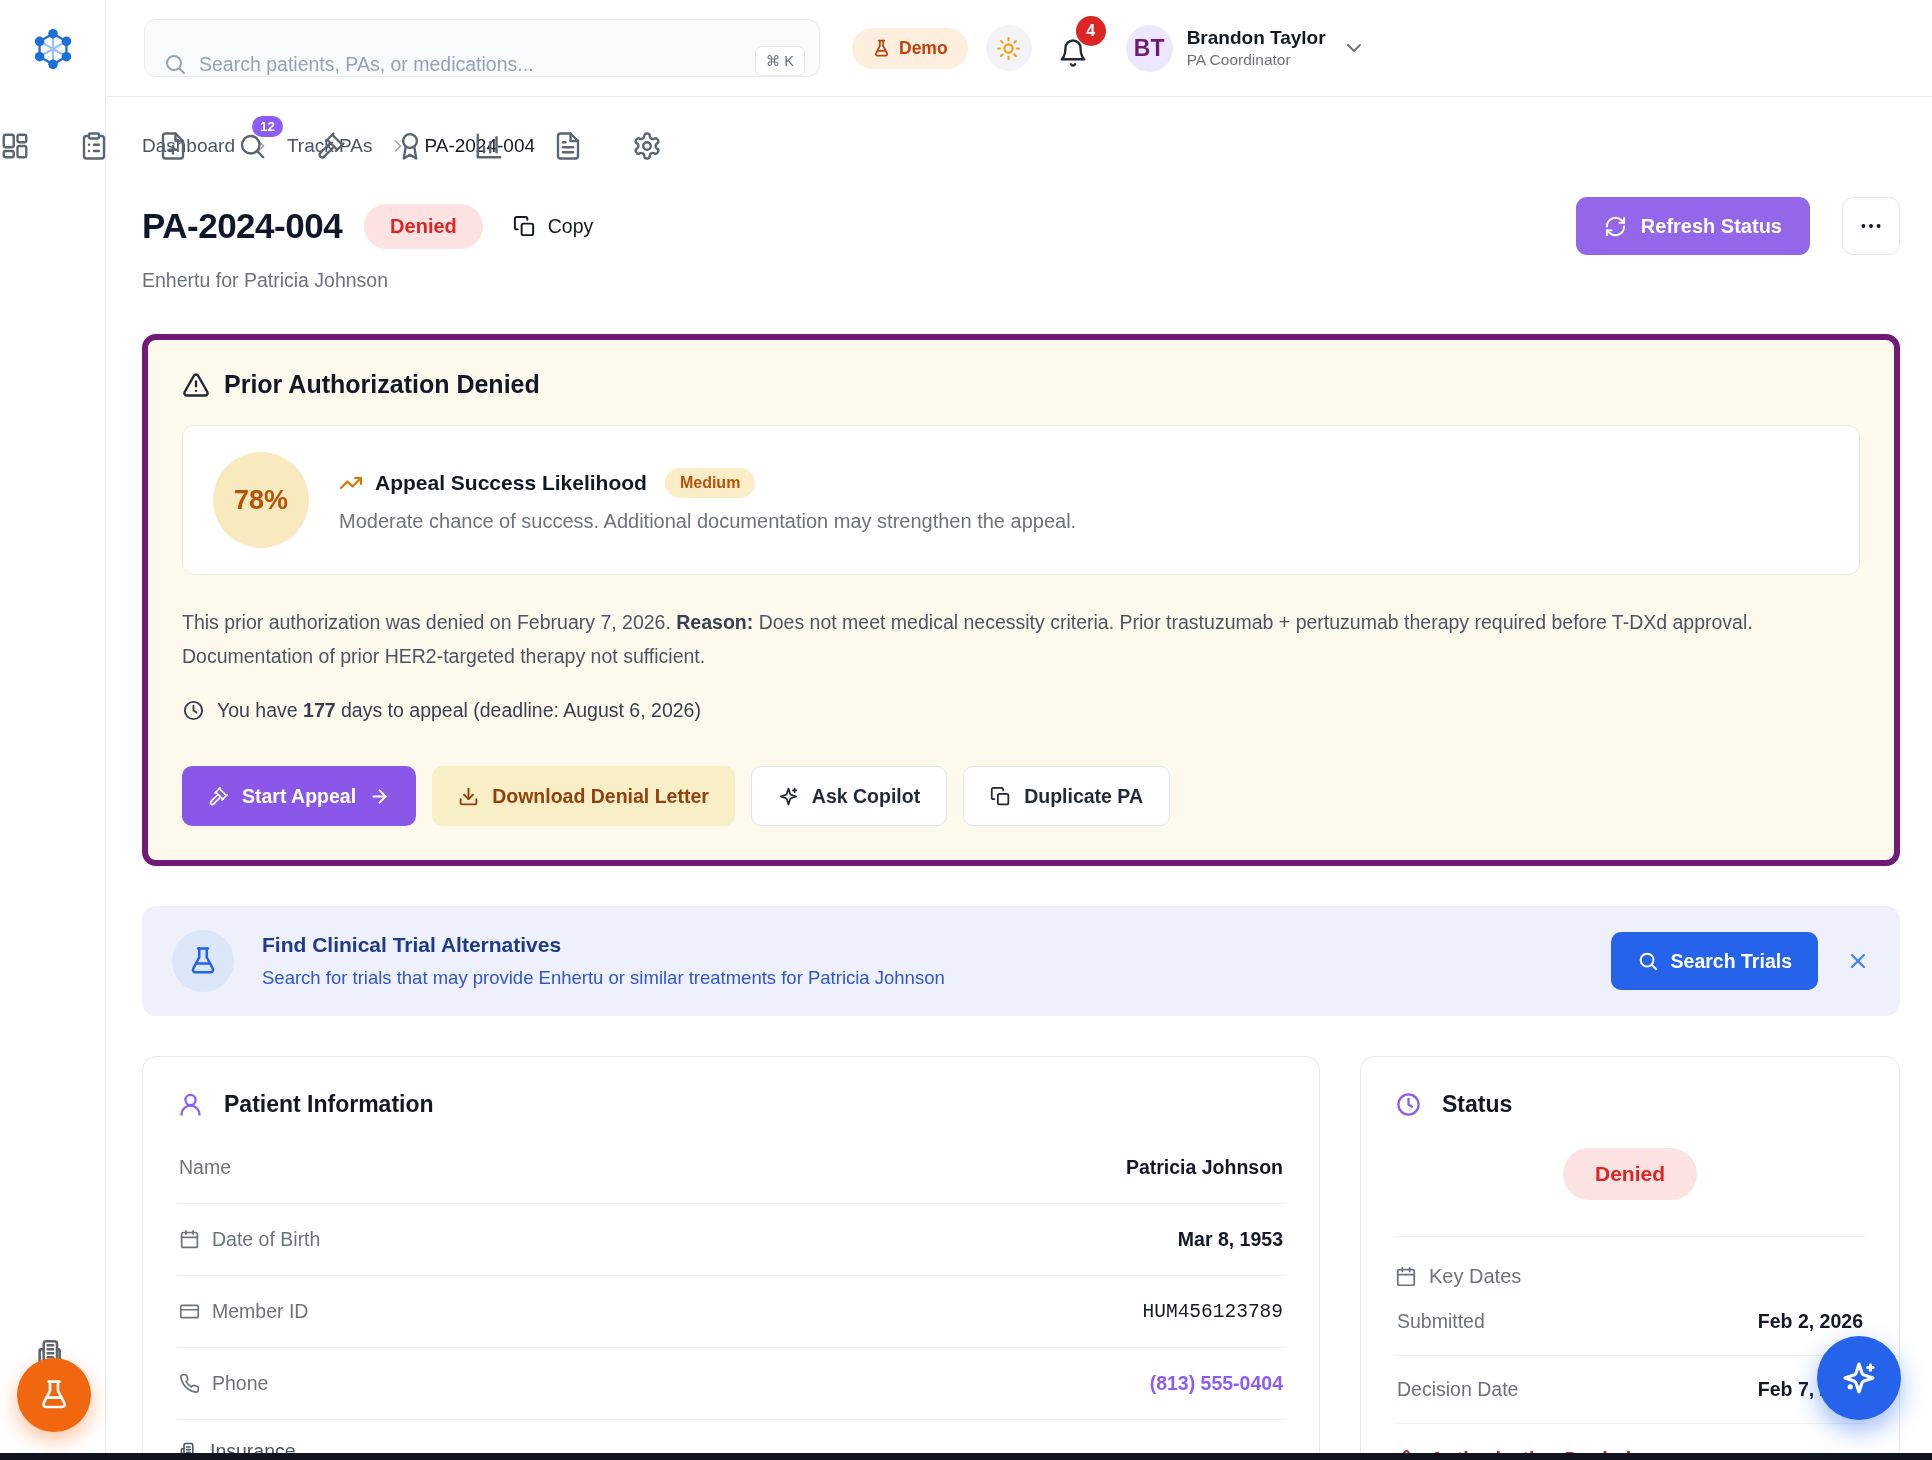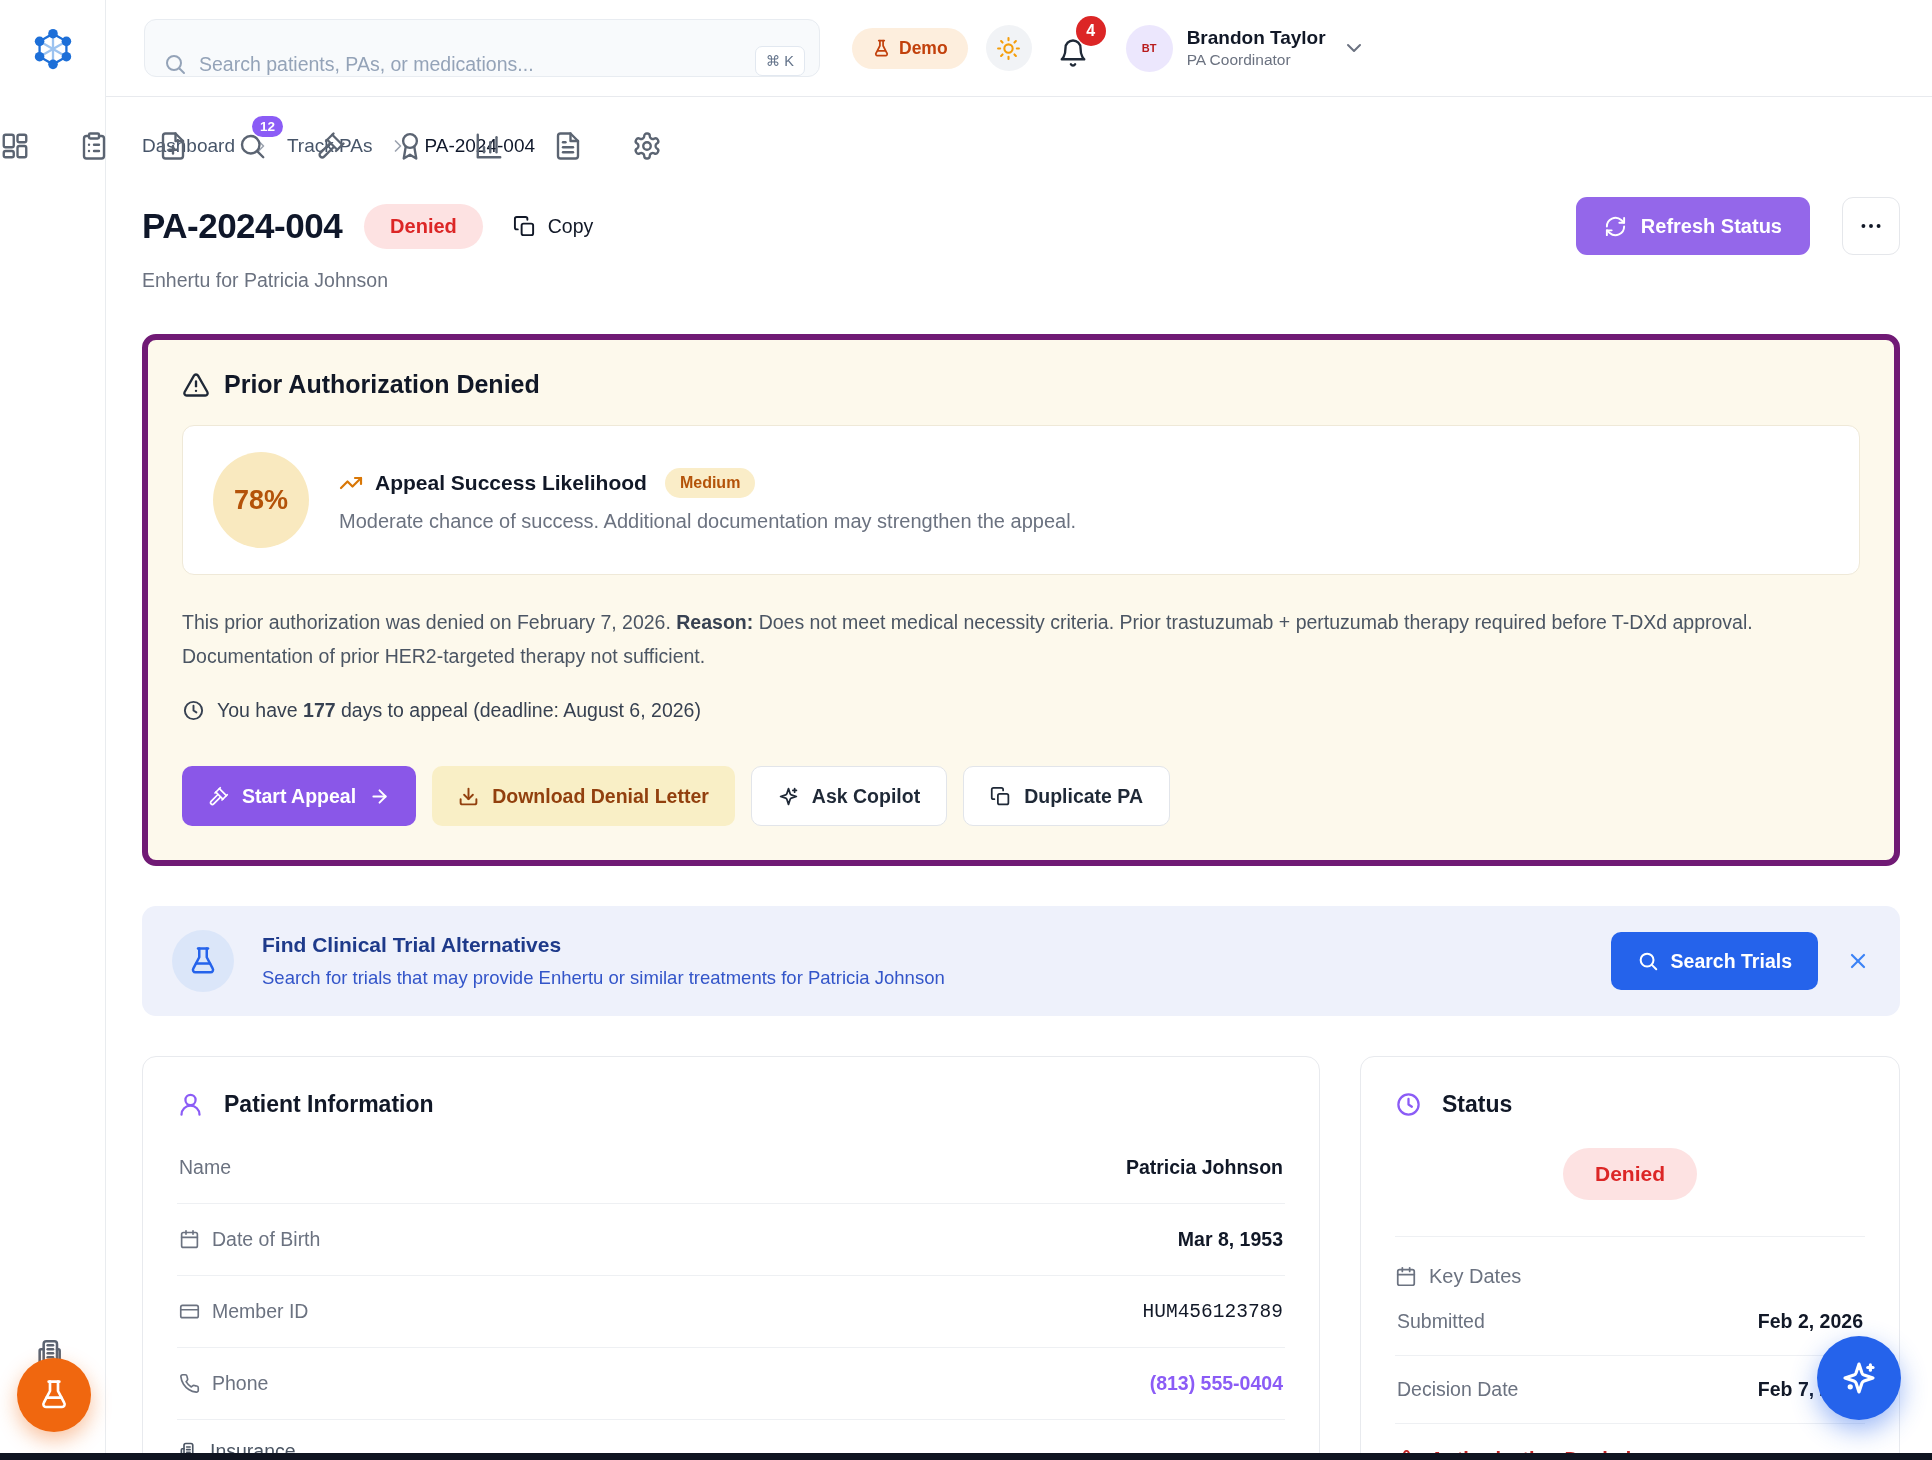--- a/index.html
+++ b/index.html
@@ -16,22 +16,22 @@
                      font-family:"Liberation Sans", sans-serif; }
   .searchbox input::placeholder { color:#94a3b8; }
   .kbd { background:#fff; border:1px solid #e2e8f0; border-radius:7px; padding:6px 10px; font-size:14.5px; color:#64748b; white-space:nowrap; }
   .demo-pill { margin-left:32px; display:flex; align-items:center; gap:8px; background:#fdeedd; color:#c2410c;
                font-size:17.5px; font-weight:700; border-radius:999px; padding:10px 20px; }
   .theme-btn { margin-left:18px; width:46px; height:46px; border-radius:50%; background:#f1f3f6; border:none;
                display:flex; align-items:center; justify-content:center; color:#f59e0b; cursor:pointer; }
   .bell-wrap { margin-left:26px; position:relative; width:34px; height:40px; display:flex; align-items:flex-end; color:#1f2937; cursor:pointer; }
   .bell-badge { position:absolute; top:-12px; right:-14px; min-width:30px; height:30px; border-radius:50%;
                 background:#dc2626; color:#fff; font-size:16px; font-weight:700; display:flex; align-items:center; justify-content:center; }
-  .avatar { margin-left:34px; width:47px; height:47px; border-radius:50%; background:#ece7fd; color:#b91c1c;
-            font-weight:700; font-size:11px; display:flex; align-items:center; justify-content:center; }
+  .avatar { margin-left:34px; width:47px; height:47px; border-radius:50%; background:#ece7fd; color:#701a75;
+            font-weight:700; font-size:23px; display:flex; align-items:center; justify-content:center; }
   .user-meta { margin-left:14px; line-height:1.25; }
   .user-name { font-size:19px; font-weight:700; color:#111827; }
   .user-role { font-size:15.5px; color:#6b7280; }
   .user-chevron { margin-left:16px; color:#6b7280; }
 
   
   .sidebar { position:absolute; left:0; top:0; width:106px; height:1460px; background:#fff; border-right:1px solid #e9ecef; z-index:6; }
   .logo { height:97px; display:flex; align-items:center; justify-content:center; }
   .nav { display:flex; flex-direction:row; align-items:center; padding-top:33px; gap:49px; }
   .nav-item { position:relative; width:42px; height:32px; display:flex; align-items:center; justify-content:center;

